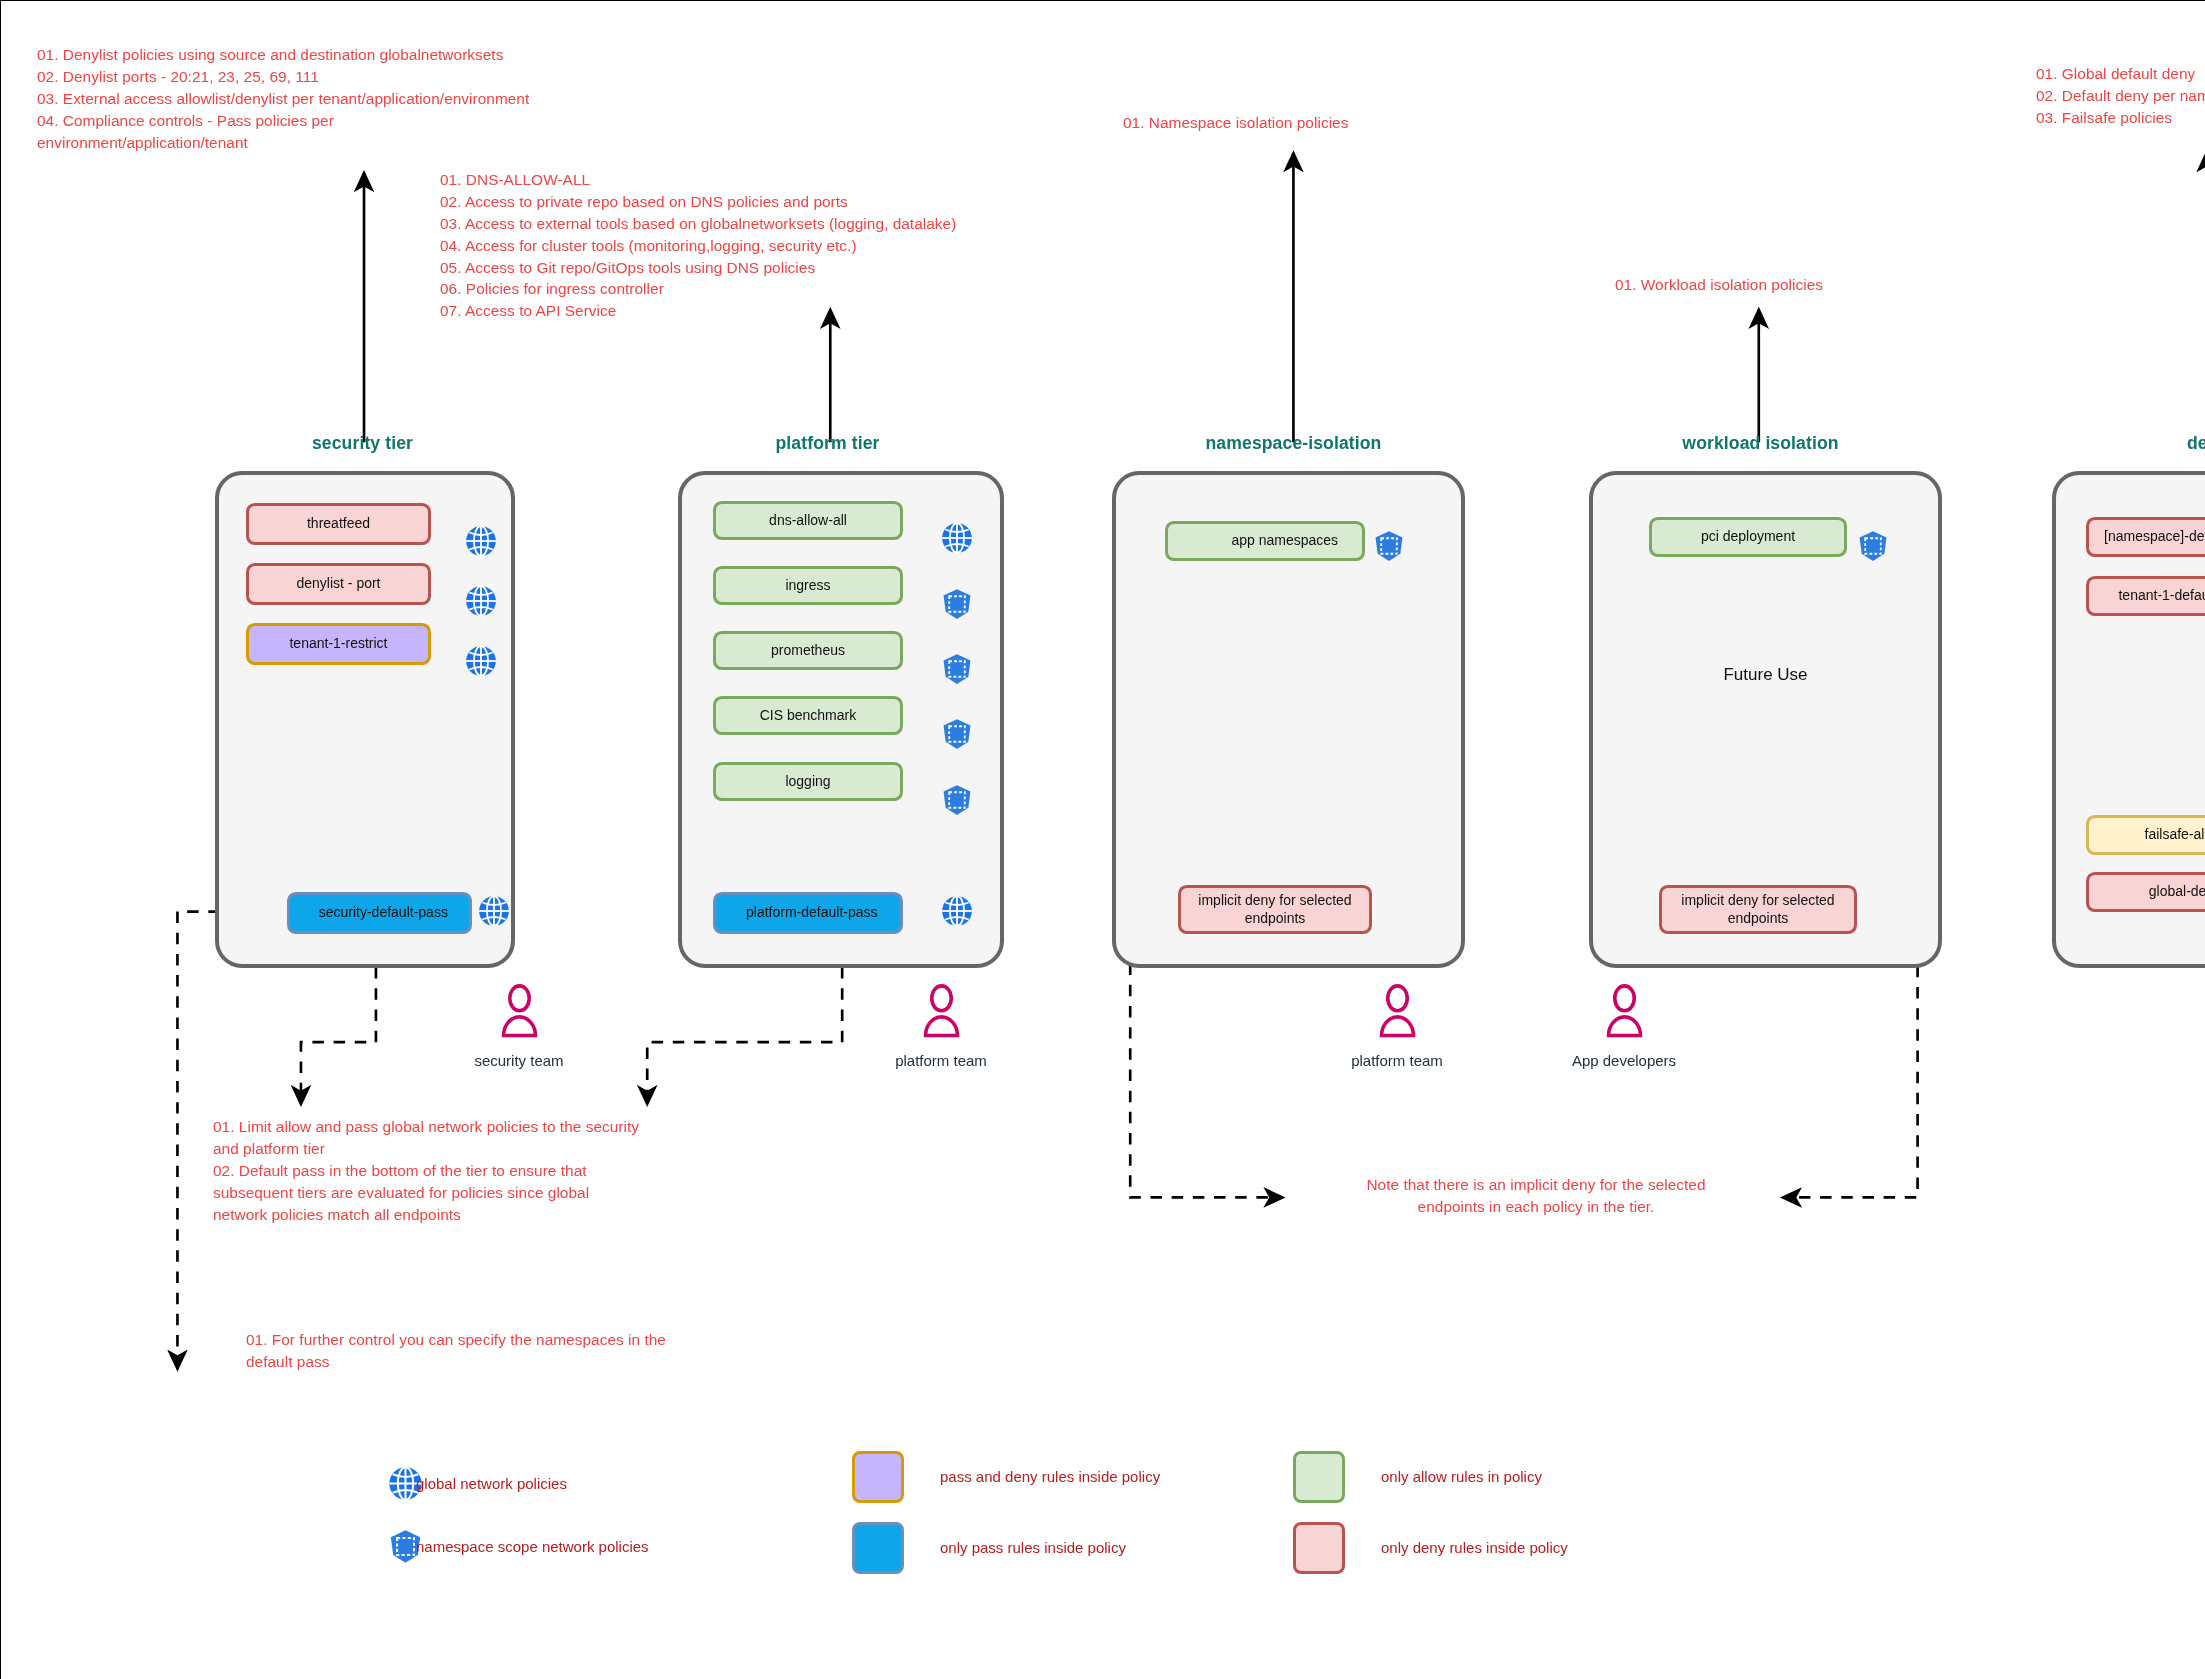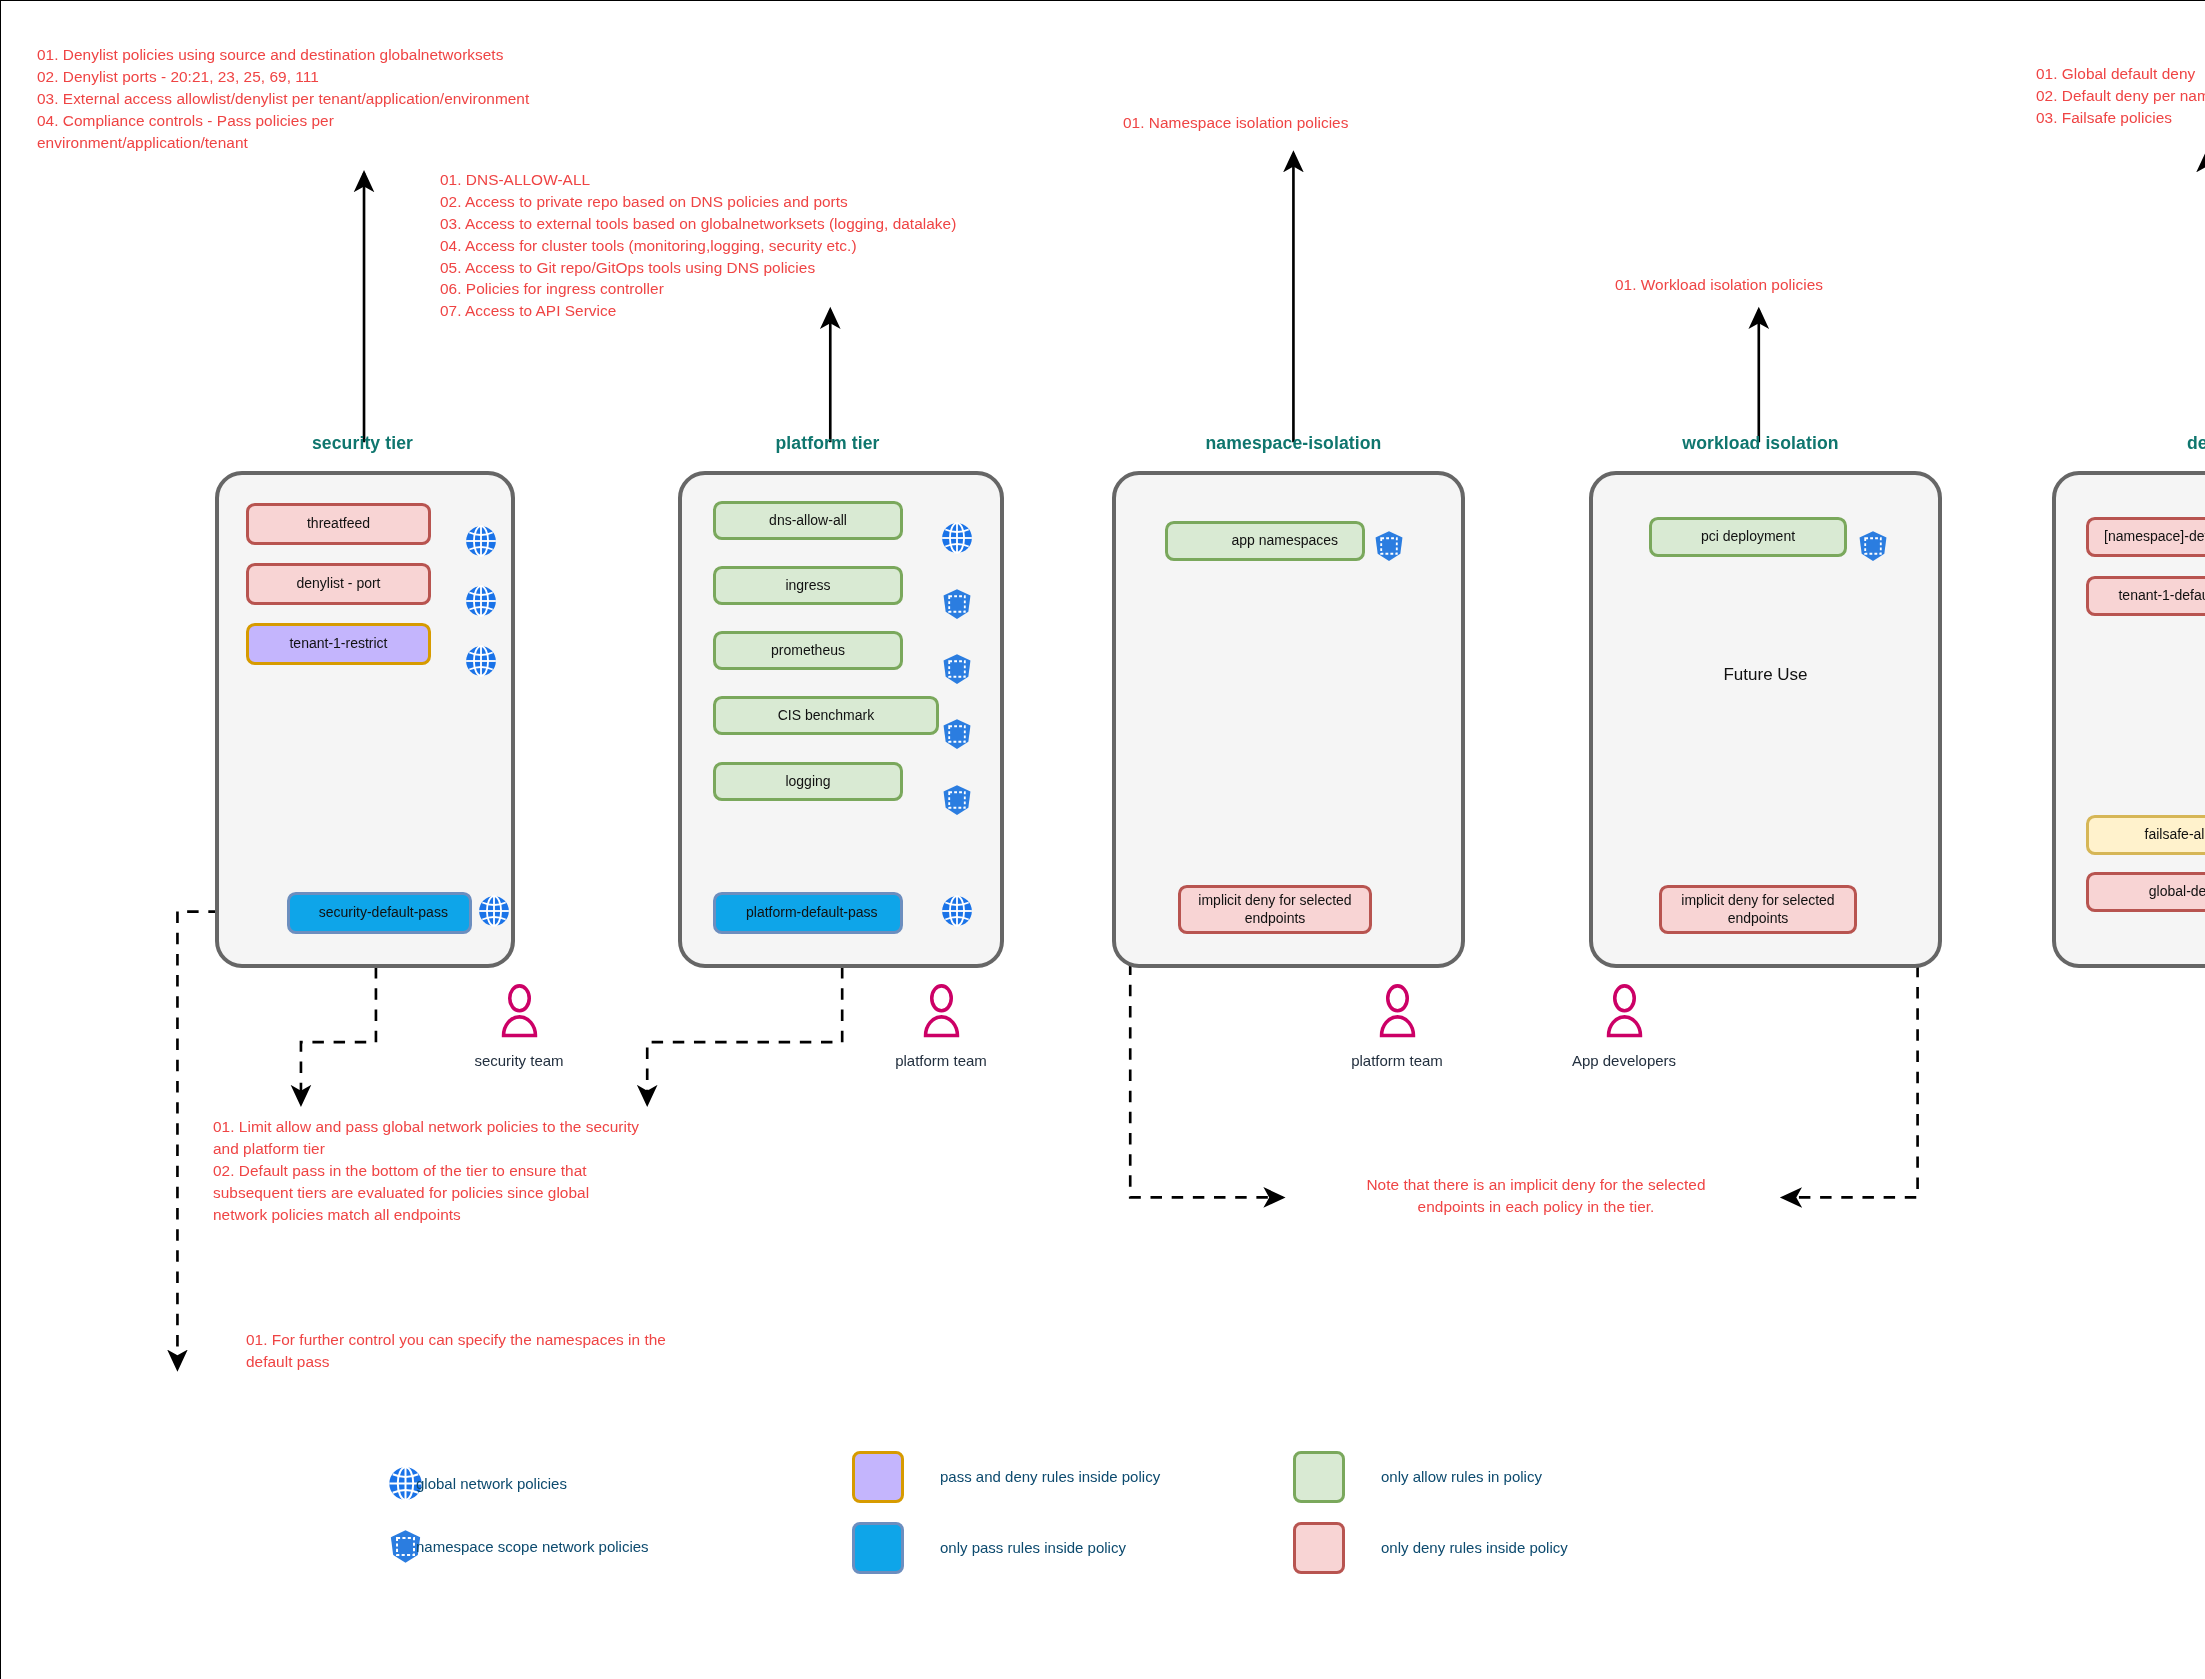--- a/index.html
+++ b/index.html
@@ -55,21 +55,21 @@
   }
   
   .icon{position:absolute;}
   
   .persona-label{
     position:absolute;font-size:15px;color:#23303f;text-align:center;
     white-space:nowrap;
   }
   
   .legend-label{
-    position:absolute;font-size:15px;color:#0c4a6e;white-space:nowrap;
+    position:absolute;font-size:15px;color:#b91c1c;white-space:nowrap;
   }
   .legend-swatch{
     position:absolute;box-sizing:border-box;
     border-width:3.1px;border-style:solid;border-radius:8px;
   }
   svg{overflow:visible;}
 </style>
 </head>
 <body>
 
@@ -209,21 +209,21 @@
   <div class="abs tier-title" style="left:681px;top:432px;width:291px;">platform tier</div>
 
   <div class="abs tier-box" style="left:677px;top:470px;width:326px;height:497px;">
 
     <div class="policy p-allow" style="left:31px;top:25.6px;width:190px;height:39px;">dns-allow-all</div>
 
     <div class="policy p-allow" style="left:31px;top:91px;width:190px;height:39px;">ingress</div>
 
     <div class="policy p-allow" style="left:31px;top:156px;width:190px;height:39px;">prometheus</div>
 
-    <div class="policy p-allow" style="left:31px;top:221px;width:226px;height:39px;">CIS benchmark</div>
+    <div class="policy p-allow" style="left:31px;top:221px;width:190px;height:39px;">CIS benchmark</div>
 
     <div class="policy p-allow" style="left:31px;top:287px;width:190px;height:39px;">logging</div>
 
     <div class="policy p-pass" style="left:31px;top:417px;width:190px;height:42px;">platform-default-pass</div>
   </div>
 
   <svg class="icon" style="left:939px;top:520px;" width="34" height="34" viewBox="0 0 48 48">
     <circle cx="24" cy="24" r="21" fill="#1a73e8"></circle>
     <g stroke="#fff" stroke-width="2.6" fill="none">
       <ellipse cx="24" cy="24" rx="10" ry="21"></ellipse>

